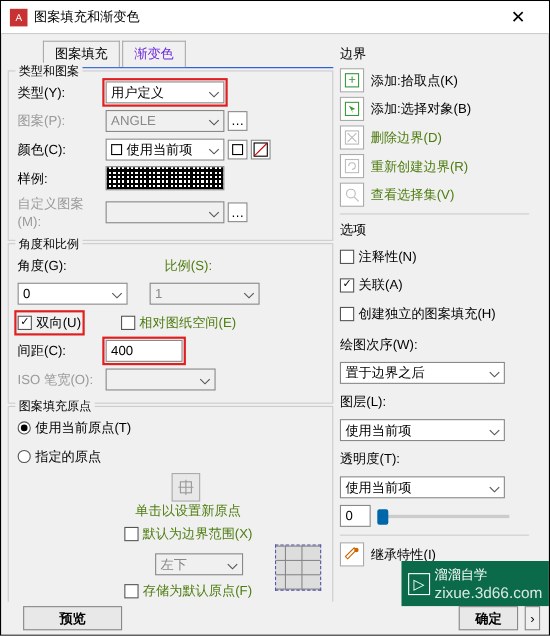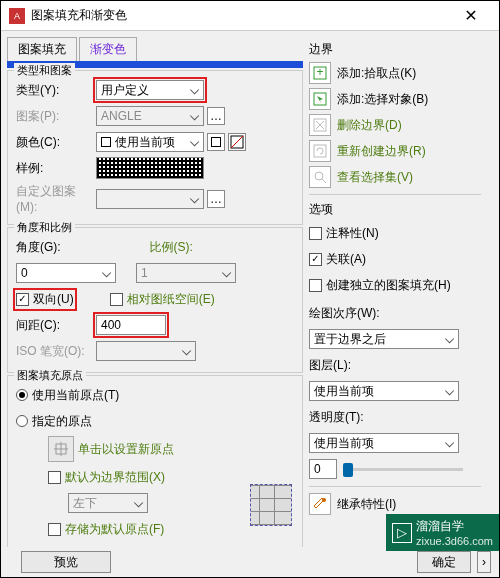--- a/index.html
+++ b/index.html
@@ -5,64 +5,64 @@
 * { box-sizing: border-box; font-family: "Microsoft YaHei", sans-serif; font-size: 12px; }
 body { margin: 0; background: #fff; }
 .window { width: 500px; height: 578px; border: 1px solid #000; position: relative; background: #f0f0f0; }
 .titlebar { height: 30px; background: #fff; display: flex; align-items: center; padding: 0 8px; border-bottom: 1px solid #ccc; }
 .titlebar-icon { width: 16px; height: 16px; background: #c83232; margin-right: 6px; display: flex; align-items: center; justify-content: center; color: #fff; font-size: 9px; }
 .titlebar-title { flex: 1; }
 .close-btn { width: 40px; height: 28px; display: flex; align-items: center; justify-content: center; font-size: 16px; }
 .content { display: flex; padding: 4px; height: calc(100% - 60px); overflow: hidden; }
 .left-panel { width: 300px; padding: 2px; }
 .right-panel { width: 180px; padding: 2px 4px; }
-.tabs { display: flex; border-bottom: 7px solid #1d4ed8; margin-bottom: 2px; }
+.tabs { display: flex; border-bottom: 1px solid #1d4ed8; margin-bottom: 2px; margin-left: 32px; }
 .tab { padding: 3px 10px; border: 1px solid #aaa; border-bottom: none; margin-right: 2px; background: #f0f0f0; }
 .tab.inactive { color: #6d28d9; }
 .fieldset { border: 1px solid #ccc; margin: 2px 0; padding: 4px 8px 6px 8px; position: relative; }
 .legend { position: absolute; top: -8px; left: 6px; background: #f0f0f0; padding: 0 3px; font-size: 11px; }
 .row { display: flex; align-items: center; margin: 4px 0; min-height: 22px; }
 .label { width: 80px; }
 .label.disabled { color: #999; }
 .select, .input { border: 1px solid #888; background: #fff; height: 20px; padding: 1px 4px; display: flex; align-items: center; }
 .select { width: 108px; position: relative; }
 .select::after { content: "⌵"; position: absolute; right: 4px; font-weight: bold; color: #555; }
 .select.disabled { background: #f0f0f0; color: #888; }
 .input { width: 70px; }
 .hl-red { outline: 2px solid #e02020; outline-offset: 1px; }
 .color-btn { width: 18px; height: 18px; border: 1px solid #888; margin-left: 3px; background: #fff; display: flex; align-items: center; justify-content: center; }
 .pattern-sample { width: 108px; height: 22px; border: 1px solid #888; background: repeating-linear-gradient(90deg,#000 0 2px,#fff 2px 4px), repeating-linear-gradient(0deg,#000 0 2px,#fff 2px 4px); background-blend-mode: multiply; }
 .half { width: 48%; }
 .checkbox { width: 13px; height: 13px; border: 1px solid #555; margin-right: 4px; display: inline-flex; align-items: center; justify-content: center; background: #fff; font-size: 10px; line-height: 1; }
 .checkbox.checked::before { content: "✓"; color: #000; }
 .radio { width: 12px; height: 12px; border: 1px solid #555; border-radius: 50%; margin-right: 4px; display: inline-flex; align-items: center; justify-content: center; background: #fff; }
 .radio.checked::before { content: ""; width: 6px; height: 6px; background: #000; border-radius: 50%; }
-.sub { margin-left: 32px; }
+.sub { margin-left: 32px; flex-direction: column; }
 .section-title { font-size: 12px; margin: 4px 0 2px 0; }
 .icon-btn { width: 22px; height: 22px; border: 1px solid #aaa; background: #fff; margin-right: 6px; display: flex; align-items: center; justify-content: center; }
 .icon-box { width: 14px; height: 14px; }
 .sep { border-top: 1px solid #ccc; margin: 6px 0; }
 .swatch { width: 42px; height: 42px; border: 1px dashed #55a; background:
   linear-gradient(#888 0 0) 0 0/100% 1px no-repeat,
   linear-gradient(#888 0 0) 0 33%/100% 1px no-repeat,
   linear-gradient(#888 0 0) 0 66%/100% 1px no-repeat,
   linear-gradient(#888 0 0) 0 100%/100% 1px no-repeat,
   linear-gradient(90deg,#888 0 0) 20% 0/1px 100% no-repeat,
   linear-gradient(90deg,#888 0 0) 60% 0/1px 100% no-repeat,
   #ddd; margin-left: 140px; }
 .slider { width: 120px; height: 3px; background: #ccc; position: relative; margin-left: 6px; }
 .slider::before { content:""; position:absolute; left:0; top:-5px; width:10px; height:14px; background:#06a; border-radius:2px; }
 .select-wide { width: 150px; }
 .btn-row { position: absolute; bottom: 4px; left: 0; right: 0; display: flex; justify-content: flex-end; align-items: center; padding: 0 8px; gap: 6px; }
-.btn { border: 1px solid #888; padding: 2px 14px; background: #e8e8e8; height: 22px; display: flex; align-items: center; }
+.btn { border: 1px solid #888; padding: 2px 14px; background: #e8e8e8; height: 22px; display: flex; align-items: center; font-weight: bold; }
 .btn.preview { margin-right: auto; margin-left: 12px; width: 90px; justify-content: center; }
 .expand { width: 14px; height: 22px; border: 1px solid #888; display: flex; align-items: center; justify-content: center; }
 .watermark { position: absolute; right: 0; bottom: 26px; background: #0a6a4a; color: #fff; padding: 4px 6px; display: flex; align-items: center; gap: 4px; }
 .wm-icon { width: 20px; height: 20px; border: 1px solid #fff; display: flex; align-items: center; justify-content: center; font-size: 13px; }
-.wm-sub { font-size: 11px; opacity: .85; display:block; }
+.wm-sub { font-size: 14px; opacity: .85; display:block; }
 .origin-btn { width: 26px; height: 26px; border: 1px solid #aaa; background: #e8e8e8; margin-right: 4px; display:flex;align-items:center;justify-content:center; }
 .inline { display: inline-flex; align-items: center; }
 .disabled-text { color: #4d7c0f; }
 </style>
 </head>
 <body>
 
 <div class="window">
   <div class="titlebar">
     <div class="titlebar-icon">A</div>

